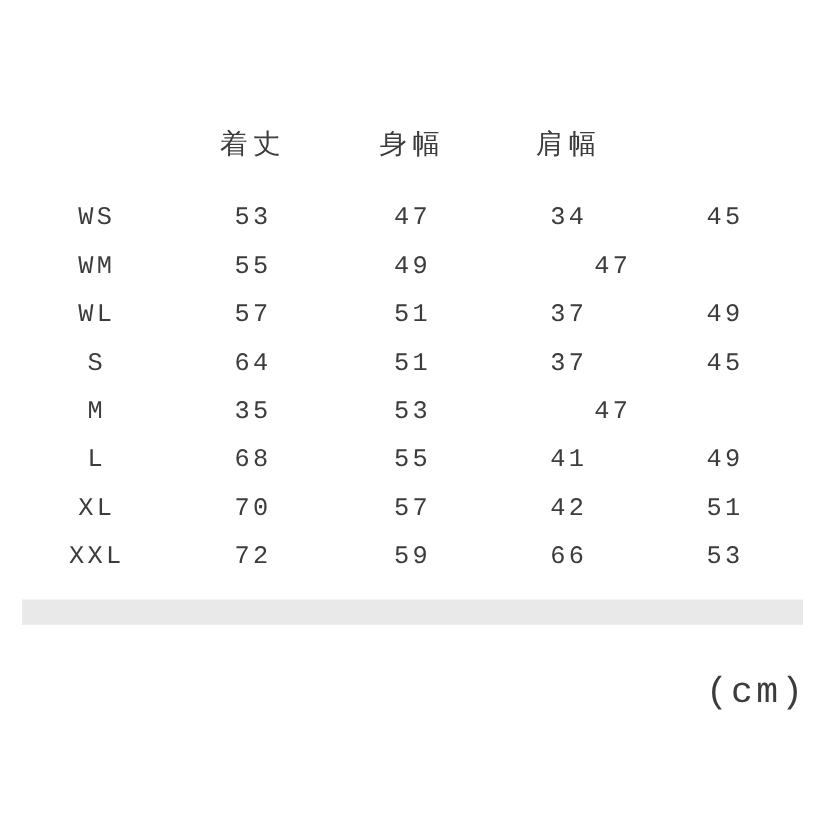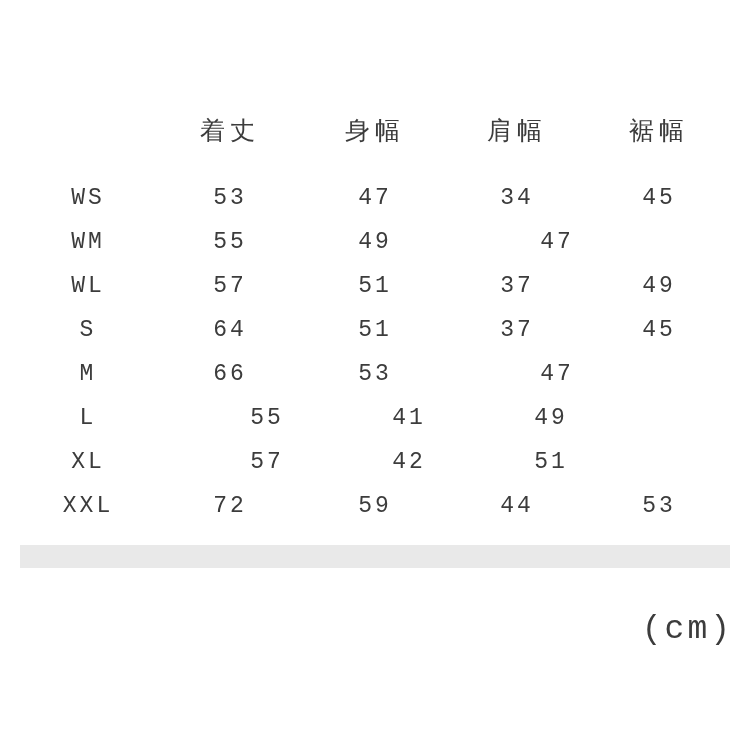--- a/index.html
+++ b/index.html
@@ -60,21 +60,20 @@
 <body>
 
 <div class="screen">
 
   <div class="size-table">
     <div class="trow header">
       <div class="cell c0"></div>
       <div class="cell head c1">着丈</div>
       <div class="cell head c2">身幅</div>
       <div class="cell head c3">肩幅</div>
-      <div class="cell head c4">裾幅</div>
     </div>
     <div id="table-body">
     <div class="trow">
       <div class="cell c0">WS</div>
       <div class="cell c1">53</div>
       <div class="cell c2">47</div>
       <div class="cell c3">34</div>
       <div class="cell c4">45</div>
     </div>
 
@@ -96,44 +95,46 @@
     <div class="trow">
       <div class="cell c0">S</div>
       <div class="cell c1">64</div>
       <div class="cell c2">51</div>
       <div class="cell c3">37</div>
       <div class="cell c4">45</div>
     </div>
 
     <div class="trow">
       <div class="cell c0">M</div>
-      <div class="cell c1">66</div>
+      <div class="cell c1">35</div>
       <div class="cell c2">53</div>
       <div class="cell c4">47</div>
     </div>
 
     <div class="trow">
       <div class="cell c0">L</div>
+      <div class="cell c1">68</div>
       <div class="cell c2">55</div>
       <div class="cell c3">41</div>
       <div class="cell c4">49</div>
     </div>
 
     <div class="trow">
       <div class="cell c0">XL</div>
+      <div class="cell c1">70</div>
       <div class="cell c2">57</div>
       <div class="cell c3">42</div>
       <div class="cell c4">51</div>
     </div>
 
     <div class="trow">
       <div class="cell c0">XXL</div>
       <div class="cell c1">72</div>
       <div class="cell c2">59</div>
-      <div class="cell c3">44</div>
+      <div class="cell c3">66</div>
       <div class="cell c4">53</div>
     </div>
   </div>
   </div>
 
   <div class="divider-bar"></div>
 
   <div class="unit-label">(cm)</div>
 
 </div>

